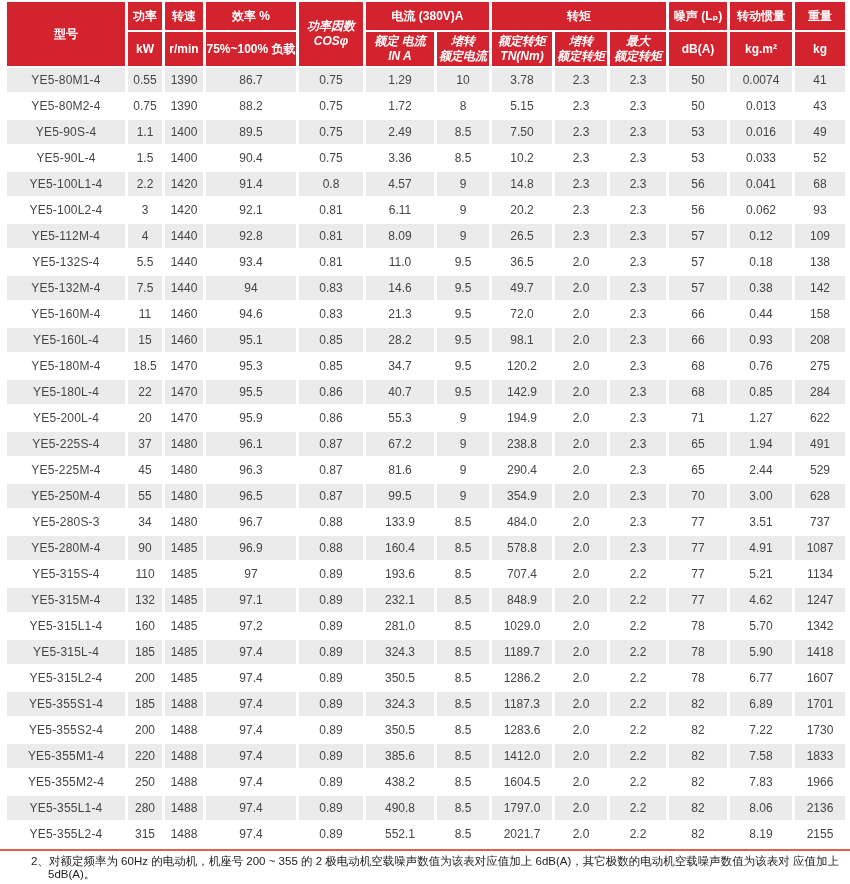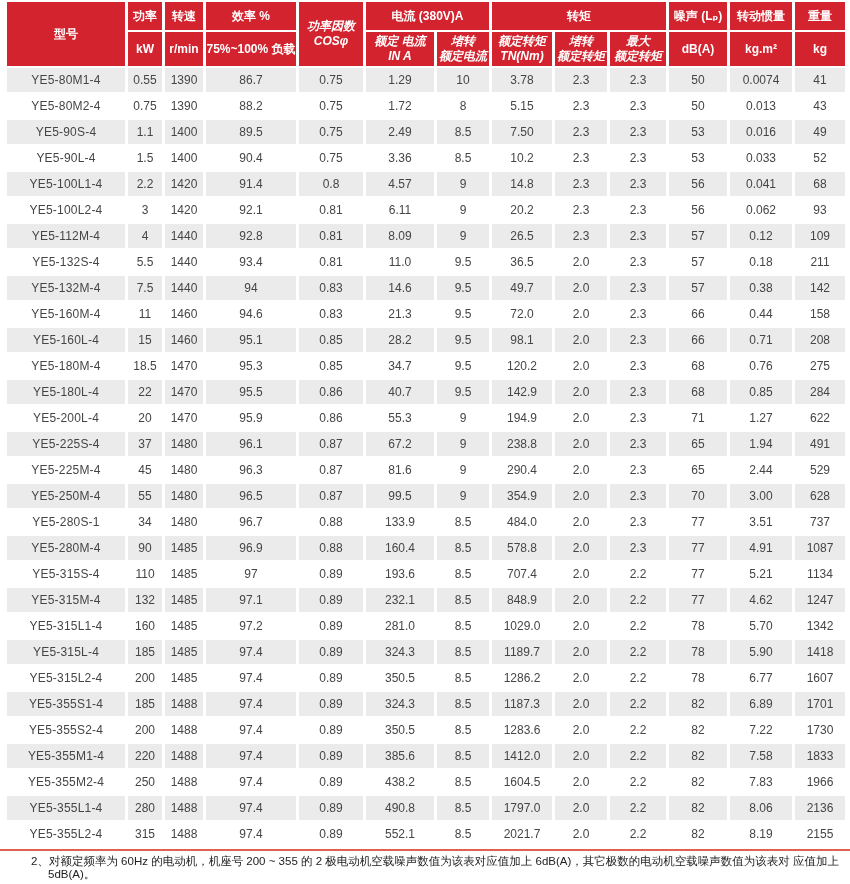--- a/index.html
+++ b/index.html
@@ -226,21 +226,21 @@
           <td>1440</td>
       <td>93.4</td>
           <td>0.81</td>
       <td>11.0</td>
           <td>9.5</td>
       <td>36.5</td>
           <td>2.0</td>
       <td>2.3</td>
           <td>57</td>
       <td>0.18</td>
-          <td>211</td>
+          <td>138</td>
     </tr>
         <tr class="odd">
       <td class="model">YE5-132M-4</td>
       <td>7.5</td>
           <td>1440</td>
       <td>94</td>
           <td>0.83</td>
       <td>14.6</td>
           <td>9.5</td>
       <td>49.7</td>
@@ -270,21 +270,21 @@
       <td>15</td>
           <td>1460</td>
       <td>95.1</td>
           <td>0.85</td>
       <td>28.2</td>
           <td>9.5</td>
       <td>98.1</td>
           <td>2.0</td>
       <td>2.3</td>
           <td>66</td>
-      <td>0.71</td>
+      <td>0.93</td>
           <td>208</td>
     </tr>
         <tr>
       <td class="model">YE5-180M-4</td>
       <td>18.5</td>
           <td>1470</td>
       <td>95.3</td>
           <td>0.85</td>
       <td>34.7</td>
           <td>9.5</td>
@@ -364,21 +364,21 @@
       <td>99.5</td>
           <td>9</td>
       <td>354.9</td>
           <td>2.0</td>
       <td>2.3</td>
           <td>70</td>
       <td>3.00</td>
           <td>628</td>
     </tr>
         <tr>
-      <td class="model">YE5-280S-1</td>
+      <td class="model">YE5-280S-3</td>
       <td>34</td>
           <td>1480</td>
       <td>96.7</td>
           <td>0.88</td>
       <td>133.9</td>
           <td>8.5</td>
       <td>484.0</td>
           <td>2.0</td>
       <td>2.3</td>
           <td>77</td>

